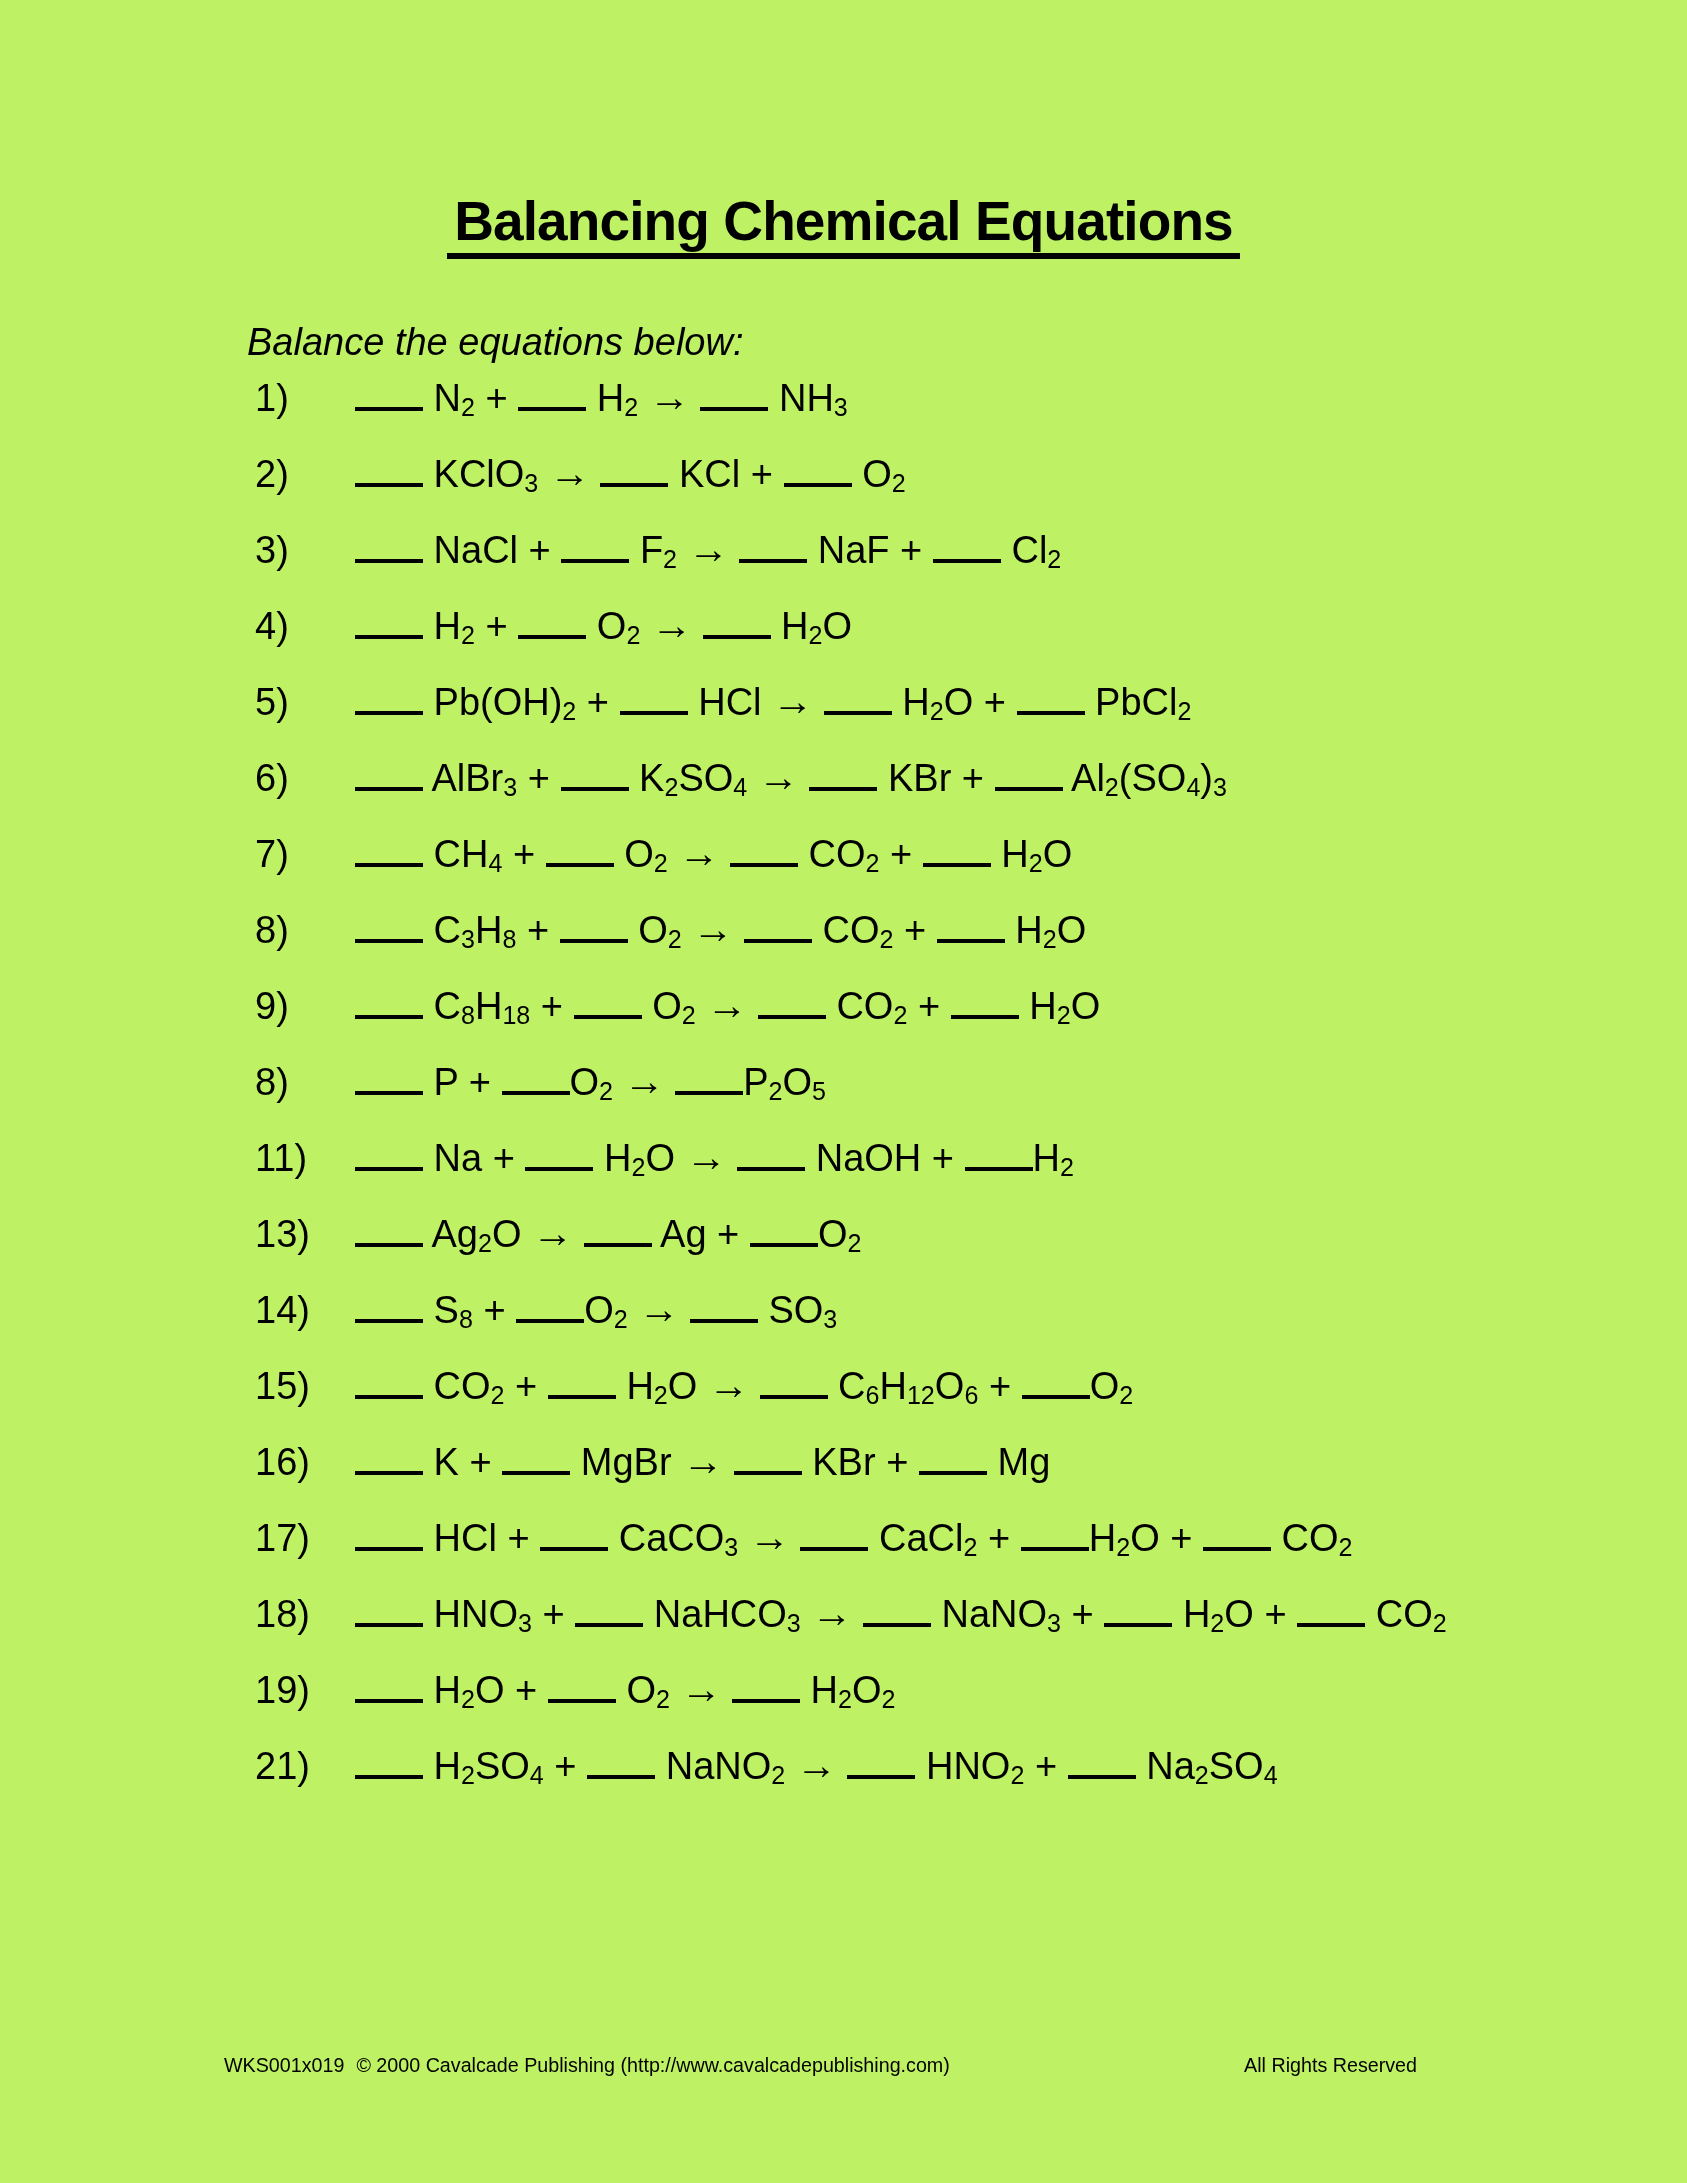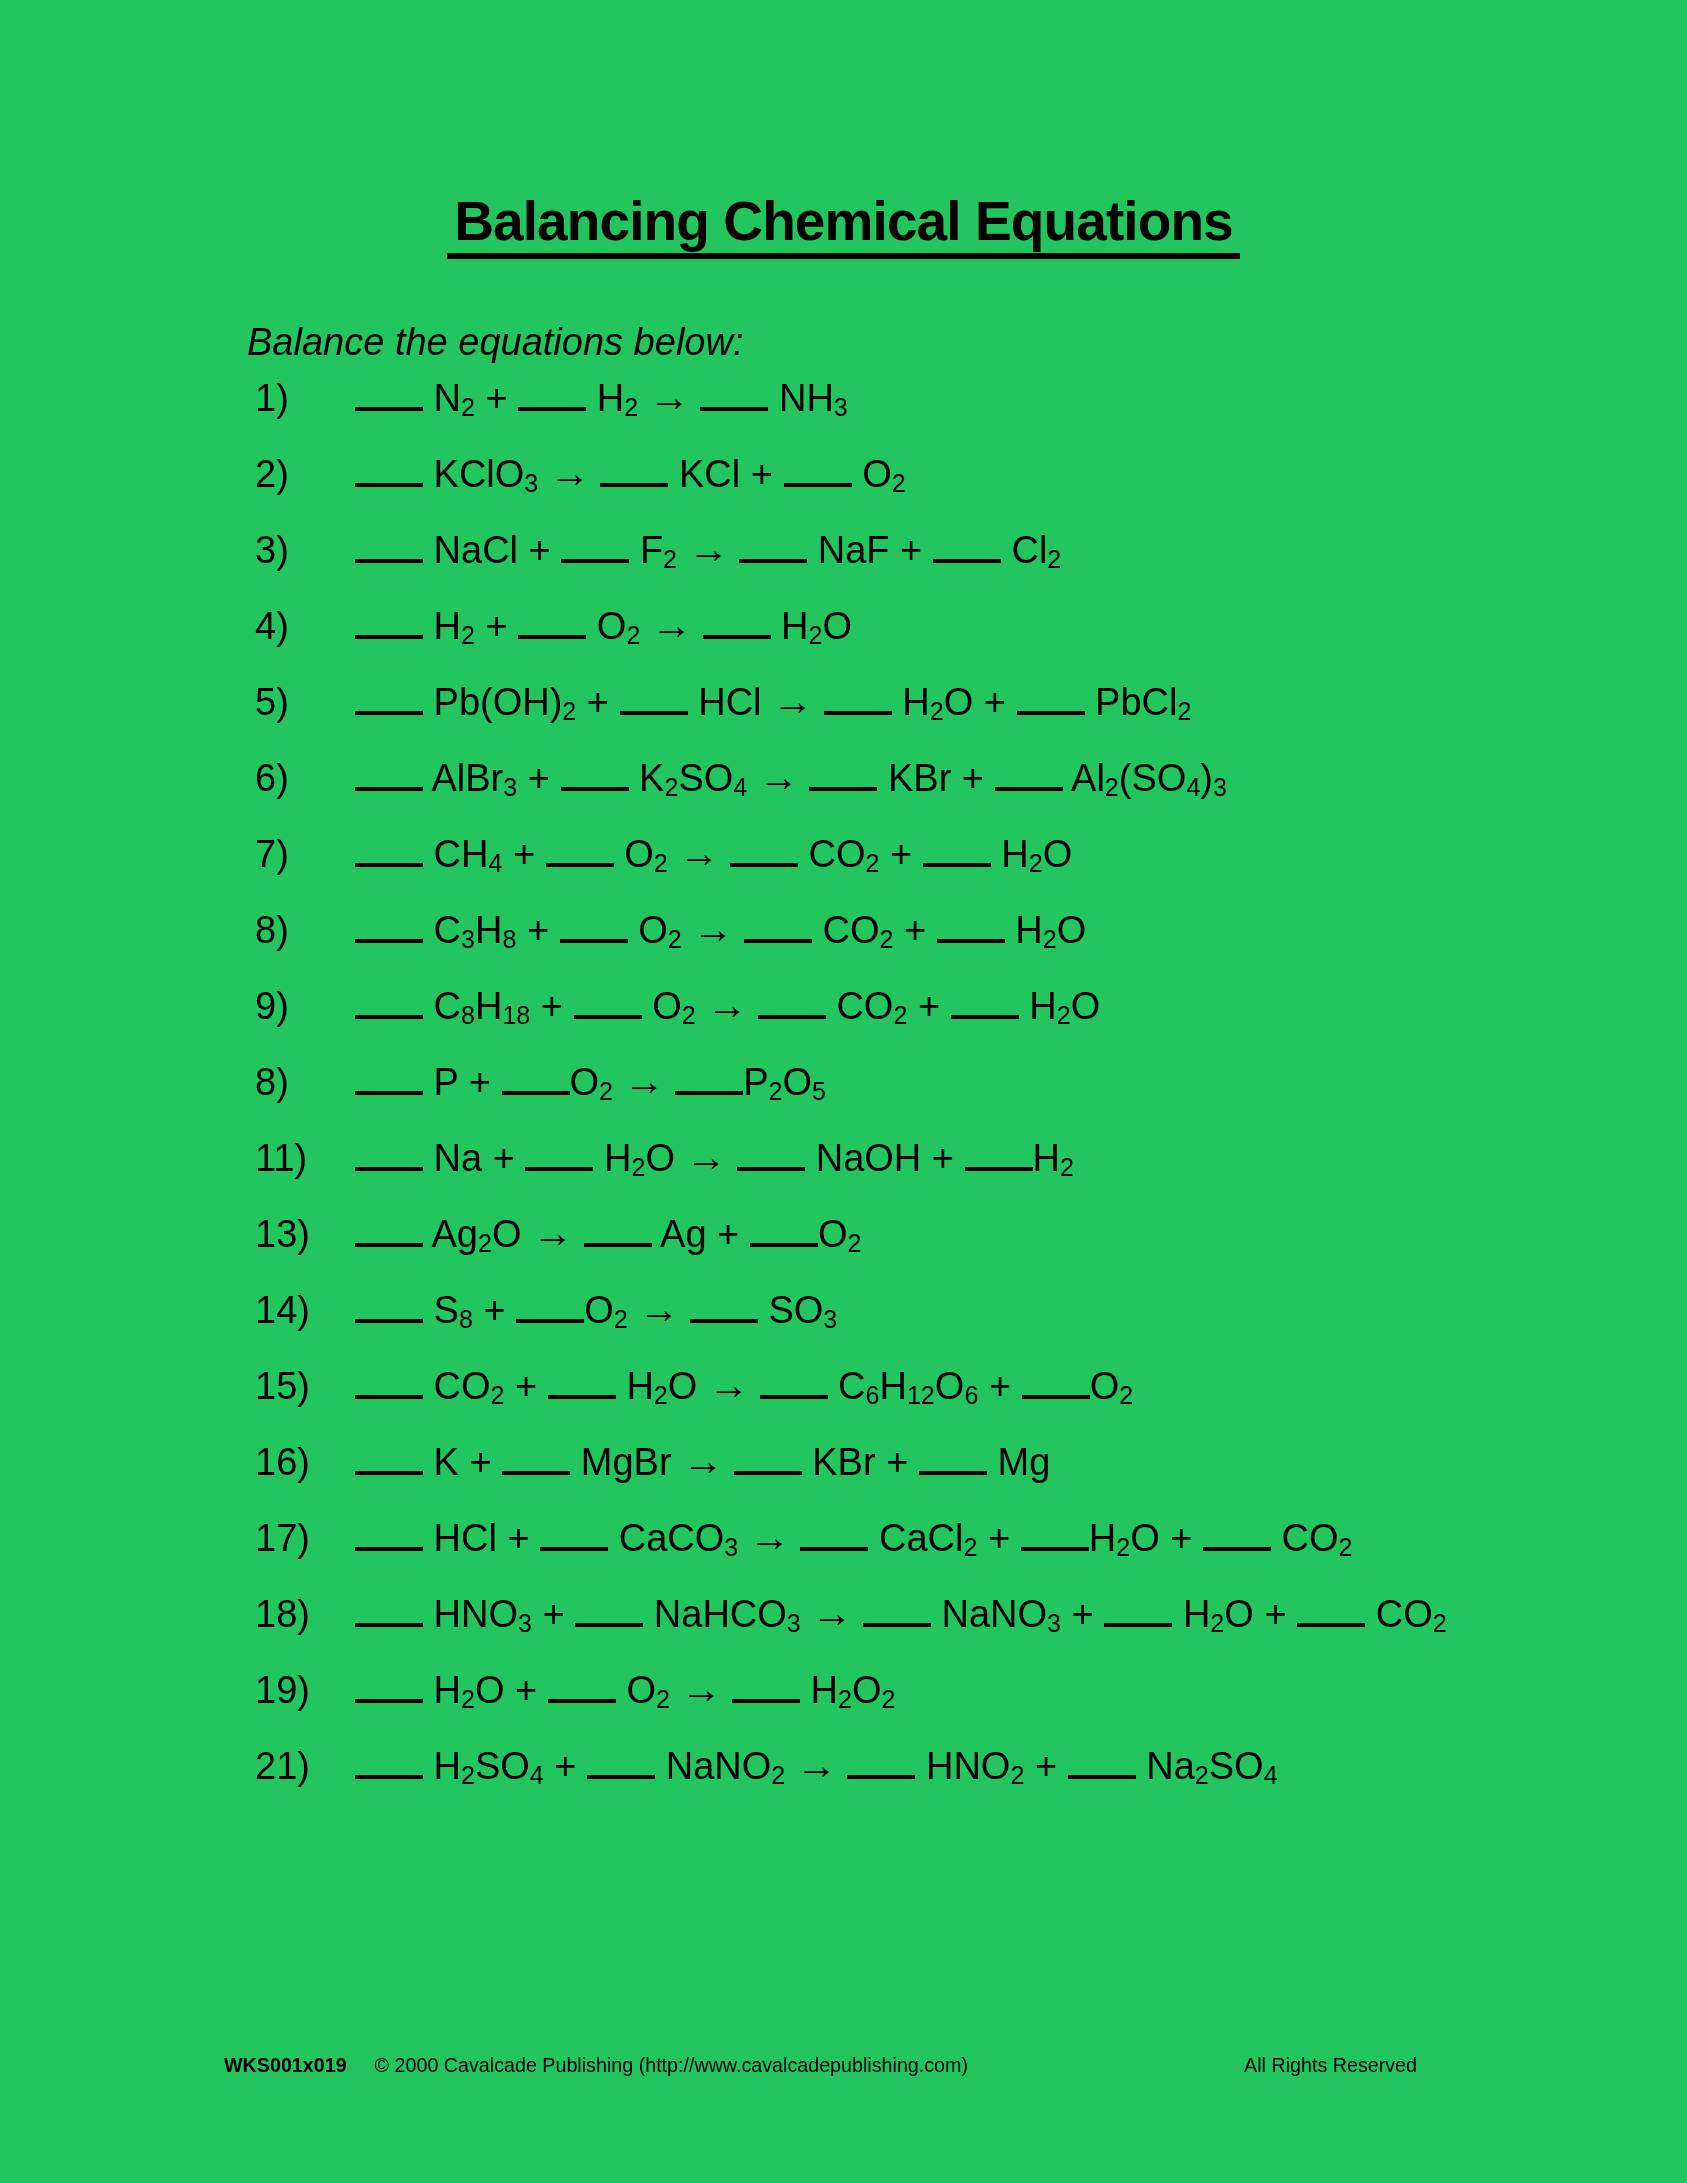--- a/index.html
+++ b/index.html
@@ -1,20 +1,20 @@
 <!DOCTYPE html>
 <html style="font-size:14px"><head>
 <meta charset="utf-8">
 <style>
   html, body { margin: 0; padding: 0; background: #ffffff; }
   .page {
     position: relative;
     width: 1687px;
     height: 2184px;
-    background: #22c55e;
+    background: #bef264;
     color: #000000;
     font-family: "Liberation Sans", "DejaVu Sans", sans-serif;
     overflow: hidden;
   }
   .title-wrap {
     position: absolute;
     top: 193px;
     left: 0;
     width: 100%;
     text-align: center;
@@ -72,21 +72,21 @@
   .footer {
     position: absolute;
     top: 2053px;
     left: 0;
     width: 100%;
     height: 30px;
     font-size: 19.7px;
     line-height: 24.5px;
   }
   .footer-left  { position: absolute; left: 224px; top: 0; }
-  .footer-left .ws-id { margin-right: 28px; font-weight: bold; }
+  .footer-left .ws-id { margin-right: 12px; }
   .footer-right { position: absolute; right: 270px; top: 0; }
 </style>
 </head>
 <body>
 
 <div class="page">
 
   <div class="title-wrap">
     <span class="title">Balancing Chemical Equations</span>
   </div>

